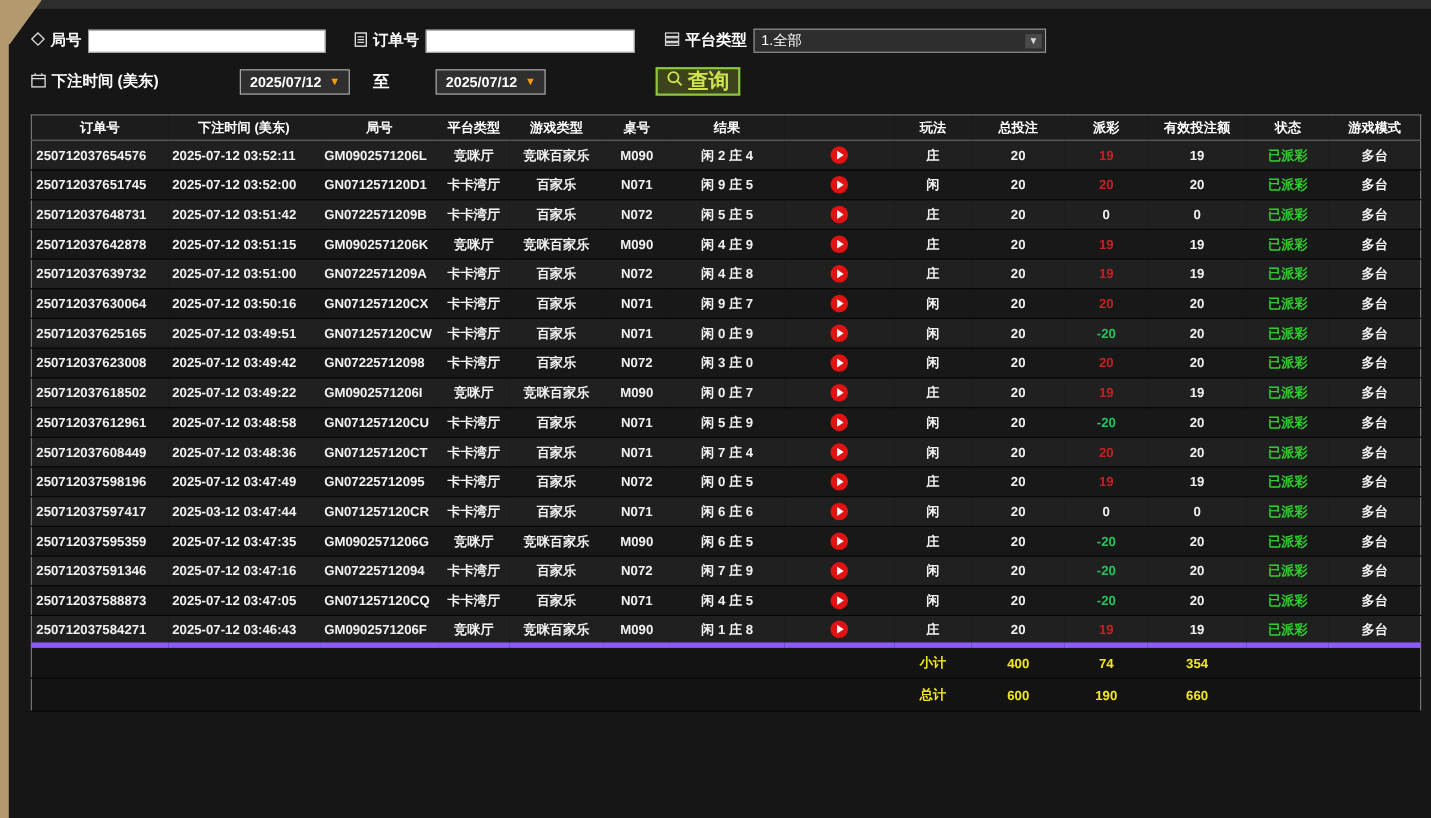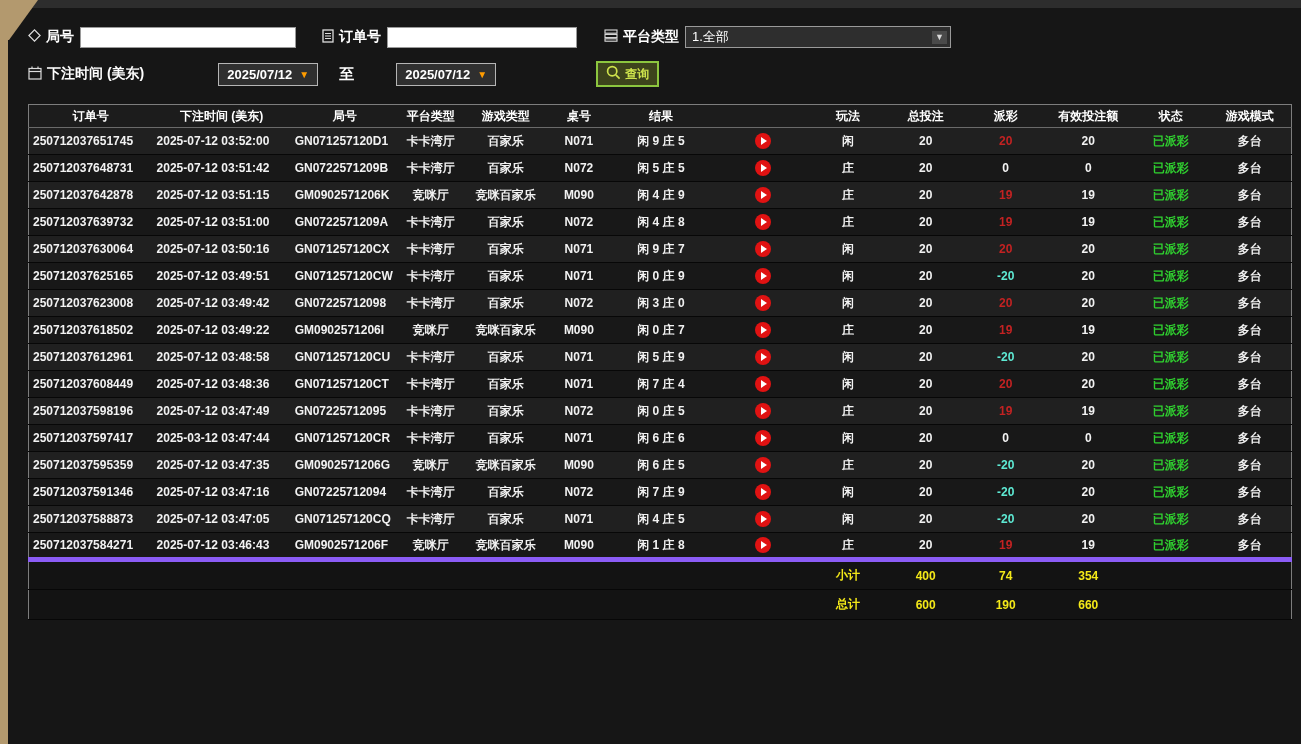--- a/index.html
+++ b/index.html
@@ -27,41 +27,41 @@
   .txt-input{height:21px;border:1px solid #9a9a9a;background:#fff;color:#111;font-size:13px;padding:0 4px}
   .round-input{width:216px;margin-left:6px}
   .order-input{width:190px;margin-left:6px}
   .dropdown{width:266px;height:22px;margin-left:6px;border:1px solid #9a9a9a;background:#2e2e2e;color:#fff;
     font-size:13px;display:flex;align-items:center;justify-content:space-between;padding:0 3px 0 6px;cursor:pointer}
   .dd-arrow{font-size:9px;color:#d8d8d8;background:#4a4a4a;padding:2px 3px;line-height:1}
   .date-btn{height:23px;border:1px solid #b5b5b5;background:#2f2f2f;color:#fff;font-weight:bold;font-size:13px;
     display:flex;align-items:center;gap:7px;padding:0 8px;cursor:pointer}
   .date-arrow{color:#ff9c00;font-size:10px}
   .to-lbl{font-weight:bold;font-size:15px;color:#fff}
-  .query-btn{height:26px;border:2px solid #8cc63f;background:#3d441c;color:#cfe44c;font-weight:bold;font-size:12px;
+  .query-btn{height:26px;border:2px solid #8cc63f;background:#3d441c;color:#cfe44c;font-weight:bold;font-size:19px;
     display:flex;align-items:center;gap:4px;padding:0 8px;cursor:pointer;font-family:inherit}
 
   .gap-a{margin-left:26px}
   .gap-b{margin-left:27px}
   .date-group{margin-left:74px}
   .to-gap{margin-left:21px}
   .date2-gap{margin-left:42px}
   .query-gap{margin-left:100px}
 
   
   table{border-collapse:collapse;table-layout:fixed;width:1264px;margin-top:17px;border:1px solid #7d7d7d}
   th{height:23px;font-size:12px;font-weight:bold;color:#fff;background:#1c1c1c;border-bottom:1px solid #6a6a6a;
      text-align:center;white-space:nowrap;overflow:hidden}
   td{height:27px;font-size:12px;font-weight:bold;text-align:center;border-bottom:1px solid #070707;
      color:#f2f2f2;white-space:nowrap;overflow:hidden}
   tbody tr:nth-child(odd){background:#202020}
   tbody tr:nth-child(even){background:#181818}
   td.l{text-align:left;padding-left:4px}
   .pay-red{color:#c32222}
-  .pay-green{color:#5eead4}
+  .pay-green{color:#22c55e}
   .pay-white{color:#f2f2f2}
   .status-cell{color:#2fce2f}
   tfoot td{color:#f4e918;background:#131313;height:30px;border-bottom:1px solid #070707}
   tfoot tr:first-child td{border-top:5px solid #8b5cf6}
 
   .play-icon{width:16px;height:16px;border-radius:50%;background:#e01212;display:inline-flex;
     align-items:center;justify-content:center;vertical-align:middle;cursor:pointer}
   .play-icon::after{content:"";display:block;margin-left:2px;
     border-left:6px solid #fff;border-top:4px solid transparent;border-bottom:4px solid transparent}
 </style>
@@ -182,20 +182,36 @@
           <th>玩法</th>
           <th>总投注</th>
           <th>派彩</th>
           <th>有效投注额</th>
           <th>状态</th>
           <th>游戏模式</th>
         </tr>
     </thead>
     <tbody>
         <tr>
+          <td class="l">250712037654576</td>
+          <td class="l">2025-07-12 03:52:11</td>
+          <td class="l">GM0902571206L</td>
+          <td>竞咪厅</td>
+          <td>竞咪百家乐</td>
+          <td>M090</td>
+          <td>闲 2 庄 4</td>
+          <td><span class="play-icon"></span></td>
+          <td>庄</td>
+          <td>20</td>
+          <td class="pay-red">19</td>
+          <td>19</td>
+          <td class="status-cell">已派彩</td>
+          <td>多台</td>
+        </tr>
+        <tr>
           <td class="l">250712037651745</td>
           <td class="l">2025-07-12 03:52:00</td>
           <td class="l">GN071257120D1</td>
           <td>卡卡湾厅</td>
           <td>百家乐</td>
           <td>N071</td>
           <td>闲 9 庄 5</td>
           <td><span class="play-icon"></span></td>
           <td>闲</td>
           <td>20</td>

